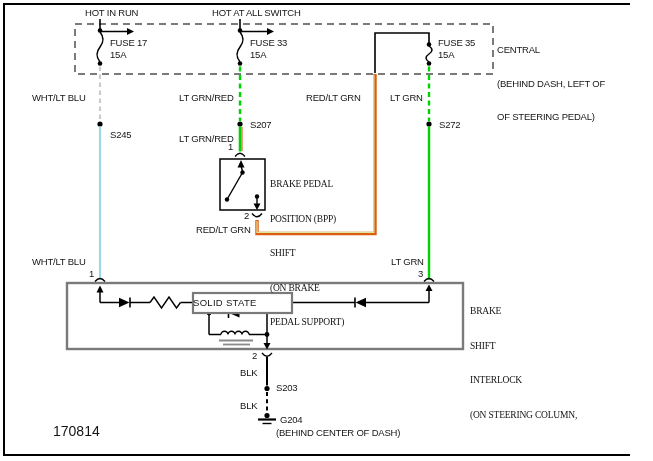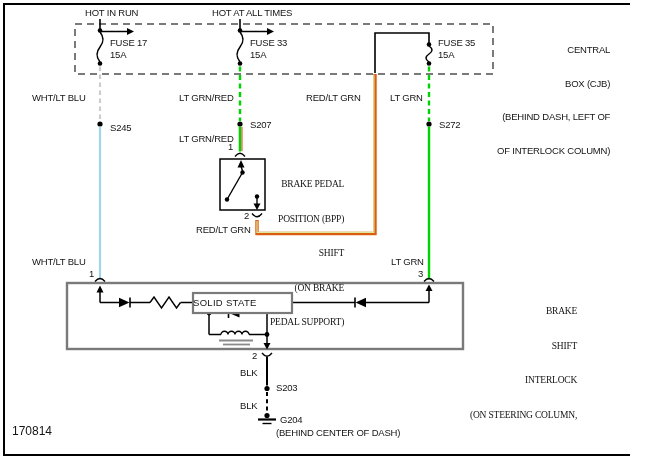--- a/index.html
+++ b/index.html
@@ -3,25 +3,25 @@
 <meta charset="utf-8">
 <style>
   html,body{margin:0;padding:0;background:#fff;}
   #stage{
     position:relative;width:630px;height:461px;background:#fff;overflow:hidden;
     font-family:"Liberation Sans",sans-serif;color:#141414;
   }
   #frame-border{position:absolute;left:3px;top:3px;width:645px;height:453px;border:2px solid #000;box-sizing:border-box;}
   svg{position:absolute;left:0;top:0;}
   .lbl{position:absolute;font-size:9.5px;line-height:11px;letter-spacing:-0.2px;white-space:pre;}
-  .lines div{height:11.5px;text-align:right;}
+  .lines div{height:11.5px;}
   .lines.wide div{height:12.5px;font-family:Liberation Serif, serif;}
   .term{position:absolute;font-size:9.5px;letter-spacing:-0.2px;}
   #solid-state-label{width:99px;text-align:left;letter-spacing:0.3px;}
-  #diagram-number{font-size:12px;letter-spacing:0;}
+  #diagram-number{font-size:14px;letter-spacing:0;margin-left:41px;}
 </style>
 </head>
 <body>
 
 <div id="stage">
 
   <div id="frame-border"></div>
 
   <svg width="653" height="461" viewBox="0 0 653 461">
 
@@ -128,42 +128,41 @@
       <line x1="267" y1="357" x2="267" y2="385.5" stroke-width="2"></line>
       <circle cx="267" cy="388.5" r="2.6" stroke="none"></circle>
       <line x1="267" y1="392" x2="267" y2="411" stroke-width="2" stroke-dasharray="4 3.2"></line>
       <circle cx="267" cy="415.5" r="2.6" stroke="none"></circle>
       <line x1="258" y1="419.5" x2="276" y2="419.5" stroke-width="2.2"></line>
       <line x1="262.5" y1="423.5" x2="271.5" y2="423.5" stroke-width="1.4"></line>
     </g>
   </svg>
 
   <div class="lbl" style="left:85px;top:7px">HOT IN RUN</div>
-  <div class="lbl" style="left:212px;top:7px">HOT AT ALL TIMES</div>
+  <div class="lbl" style="left:212px;top:7px">HOT AT ALL SWITCH</div>
 
   <div class="lbl" style="left:110px;top:37px">FUSE 17</div>
   <div class="lbl" style="left:110px;top:49px">15A</div>
   <div class="lbl" style="left:250px;top:37px">FUSE 33</div>
   <div class="lbl" style="left:250px;top:49px">15A</div>
   <div class="lbl" style="left:438px;top:37px">FUSE 35</div>
   <div class="lbl" style="left:438px;top:49px">15A</div>
 
   <div class="lbl lines" style="left:497px;top:22px">
     <div>CENTRAL</div>
-    <div>BOX (CJB)</div>
     <div>(BEHIND DASH, LEFT OF</div>
-    <div>OF INTERLOCK COLUMN)</div>
+    <div>OF STEERING PEDAL)</div>
   </div>
 
   <div class="lbl" style="left:32px;top:92px">WHT/LT BLU</div>
   <div class="lbl" style="left:179px;top:92px">LT GRN/RED</div>
   <div class="lbl" style="left:306px;top:92px">RED/LT GRN</div>
   <div class="lbl" style="left:390px;top:92px">LT GRN</div>
 
-  <div class="lbl" style="left:110px;top:122px">S245</div>
+  <div class="lbl" style="left:110px;top:129px">S245</div>
   <div class="lbl" style="left:250px;top:119px">S207</div>
   <div class="lbl" style="left:439px;top:119px">S272</div>
 
   <div class="lbl" style="left:179px;top:133px">LT GRN/RED</div>
 
   <div class="term" style="left:228px;top:141px">1</div>
   <div class="lbl lines wide" style="left:270px;top:157px">
     <div>BRAKE PEDAL</div>
     <div>POSITION (BPP)</div>
     <div>SHIFT</div>

